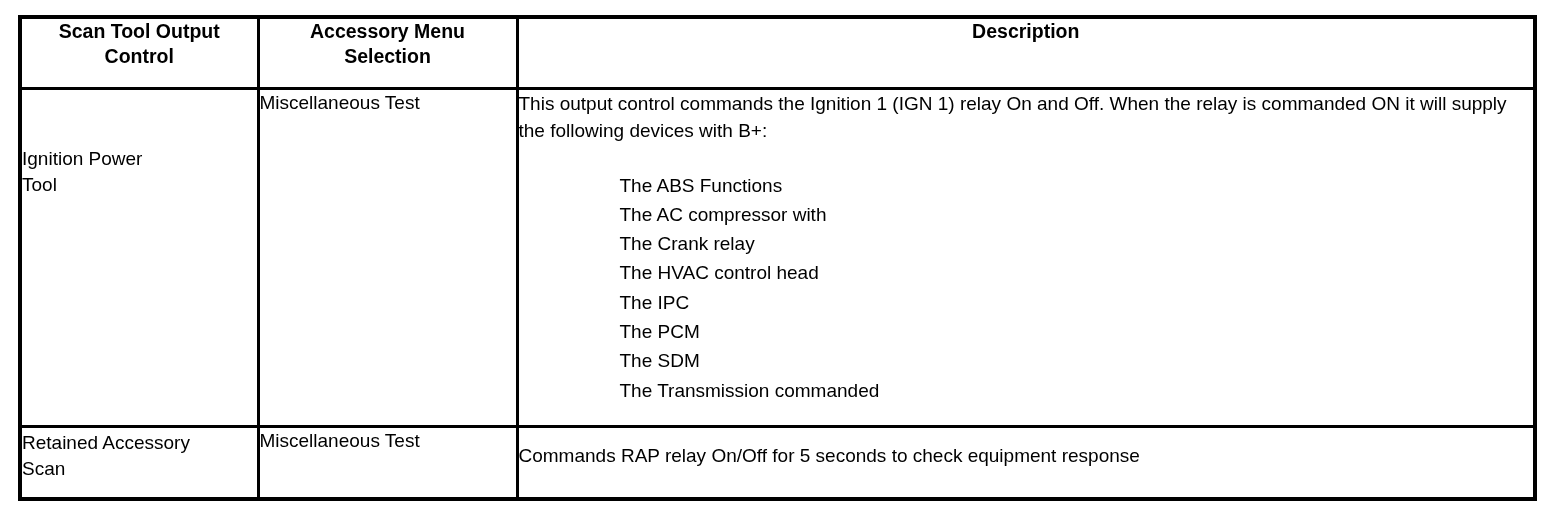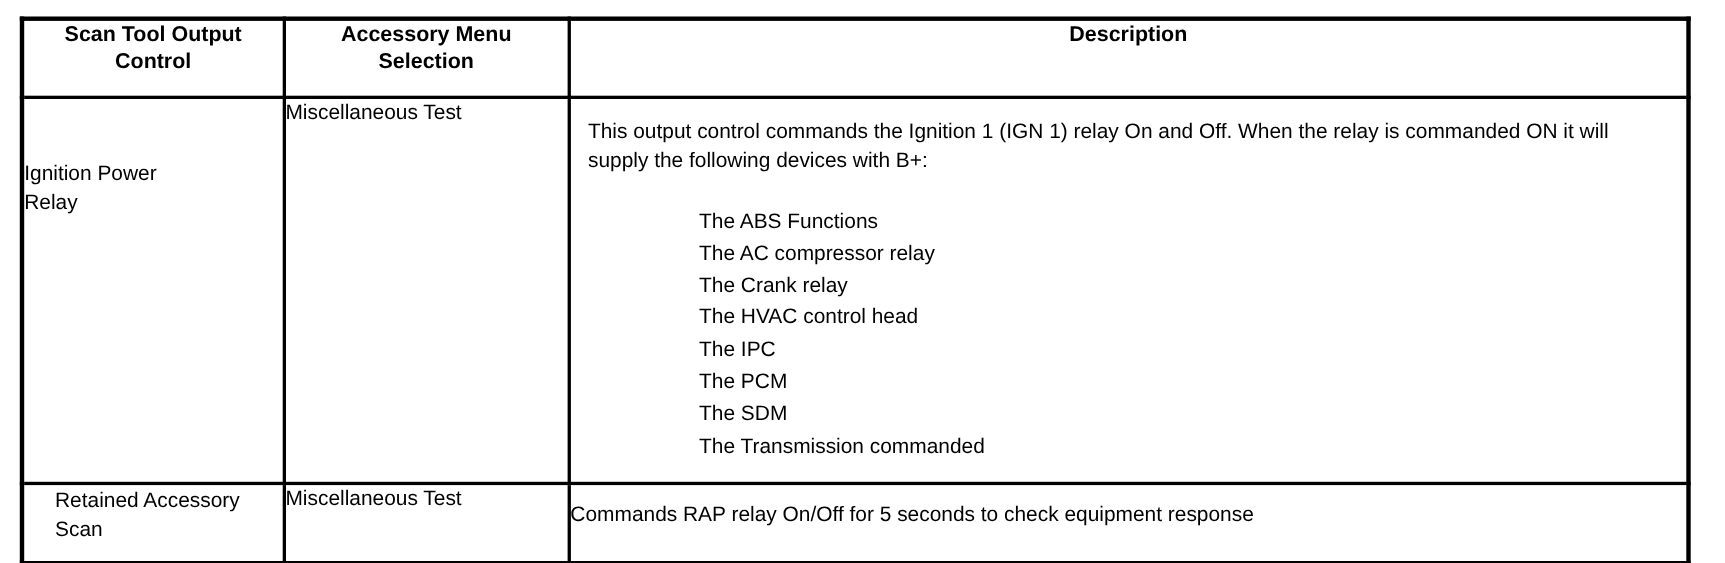--- a/index.html
+++ b/index.html
@@ -90,42 +90,41 @@
   .control-text-main {
     display: block;
     padding-top: 56px;
   }
   .menu-text-main {
     display: block;
     text-align: left;
   }
 
   .desc-para {
-    margin: 16px;
+    margin: 0;
     padding: 0;
     font-size: 19px;
     line-height: 27px;
   }
 
   .device-list {
     list-style: none;
-    margin: 17px;
+    margin: 1px;
     padding: 0;
     margin-top: 27px;
     padding-left: 100px;
   }
   .device-list li {
     font-size: 19px;
     line-height: 29.3px;
     white-space: nowrap;
   }
 
   .control-text-last {
     display: block;
-    margin-left: 28px;
   }
 
   .desc-last {
     margin: 0;
     padding: 0;
     font-size: 19px;
     line-height: 26px;
     padding-top: 15px;
   }
 
@@ -163,31 +162,31 @@
         </th>
       </tr>
     </thead>
 
     <tbody>
 
       <tr class="row-main">
         <td class="cell-pad cell-control">
           <span class="control-text-main">
             <span>Ignition Power</span><br>
-            <span>Relay</span>
+            <span>Tool</span>
           </span>
         </td>
         <td class="cell-pad cell-menu">
           <span class="menu-text-main">Miscellaneous Test</span>
         </td>
         <td class="cell-pad cell-desc">
           <p class="desc-para">This output control commands the Ignition 1 (IGN 1) relay On and Off. When the relay is commanded ON it will supply the following devices with B+:</p>
           <ul class="device-list">
             <li>The ABS Functions</li>
-            <li>The AC compressor relay</li>
+            <li>The AC compressor with</li>
             <li>The Crank relay</li>
             <li>The HVAC control head</li>
             <li>The IPC</li>
             <li>The PCM</li>
             <li>The SDM</li>
             <li>The Transmission commanded</li>
           </ul>
         </td>
       </tr>
 

